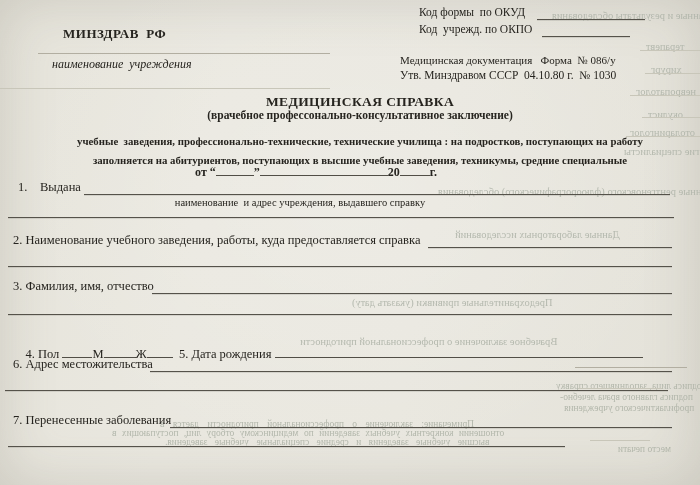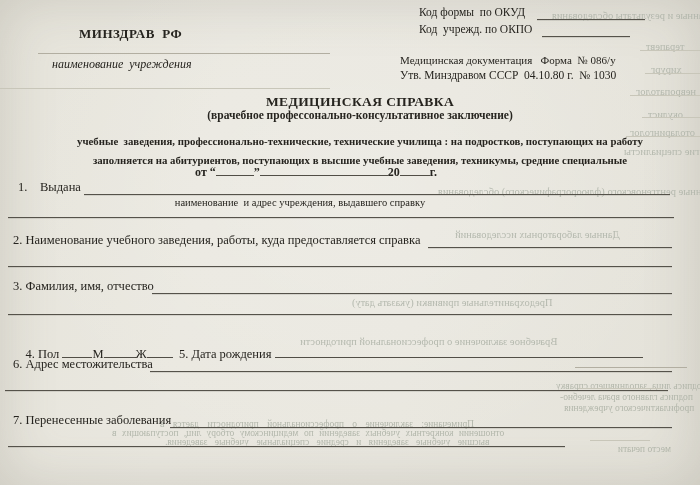--- a/index.html
+++ b/index.html
@@ -56,21 +56,21 @@
   <div class="line faint" style="top:95px;left:630px;width:70px;"></div>
   <div class="line faint" style="top:117px;left:642px;width:58px;"></div>
   <div class="line faint" style="top:136px;left:626px;width:74px;"></div>
   <div class="line faint" style="top:88px;left:0;width:330px;"></div>
   <div class="line faint" style="top:247px;left:455px;width:158px;"></div>
   <div class="line light" style="top:367px;left:575px;width:112px;"></div>
   <div class="line faint" style="top:388px;left:578px;width:84px;"></div>
   <div class="line faint" style="top:427px;left:585px;width:83px;"></div>
   <div class="line faint" style="top:440px;left:590px;width:60px;"></div>
 
-  <span class="abs b" style="top:26px;left:79px;font-size:13px;letter-spacing:.5px;">МИНЗДРАВ  РФ</span>
+  <span class="abs b" style="top:26px;left:63px;font-size:13px;letter-spacing:.5px;">МИНЗДРАВ  РФ</span>
   <div class="line light" style="top:53px;left:38px;width:292px;"></div>
   <span class="abs" style="top:57px;left:52px;font-size:12px;font-style:italic;">наименование  учреждения</span>
 
   <span class="abs" style="top:6px;left:419px;font-size:11.5px;">Код формы  по ОКУД</span>
   <div class="line" style="top:19px;left:537px;width:108px;"></div>
   <span class="abs" style="top:23px;left:419px;font-size:11.5px;">Код  учрежд. по ОКПО</span>
   <div class="line" style="top:36px;left:542px;width:88px;"></div>
   <span class="abs" style="top:54px;left:400px;font-size:11px;">Медицинская документация   Форма  № 086/у</span>
   <span class="abs" style="top:69px;left:400px;font-size:11.5px;">Утв. Минздравом СССР  04.10.80 г.  № 1030</span>
 

